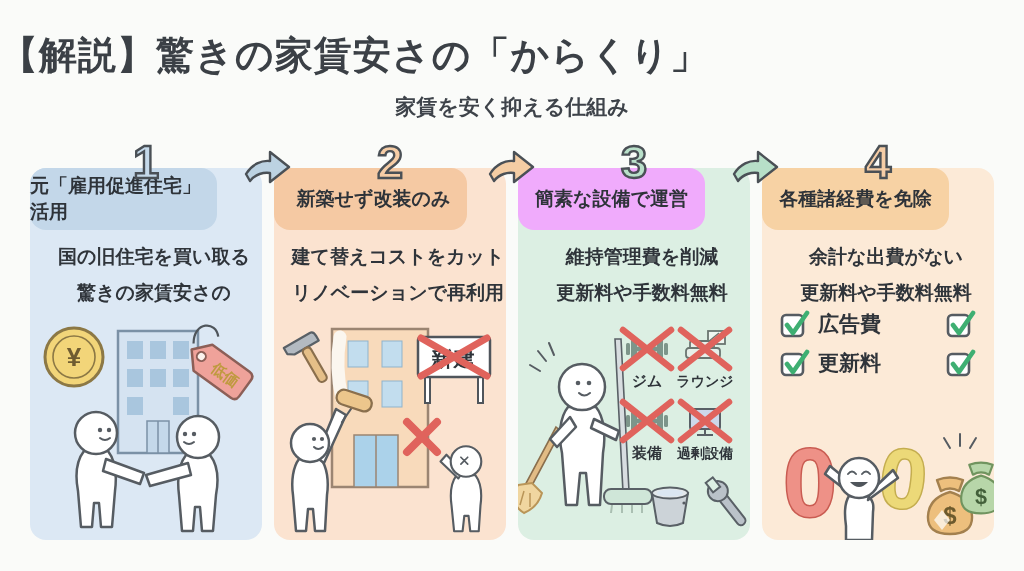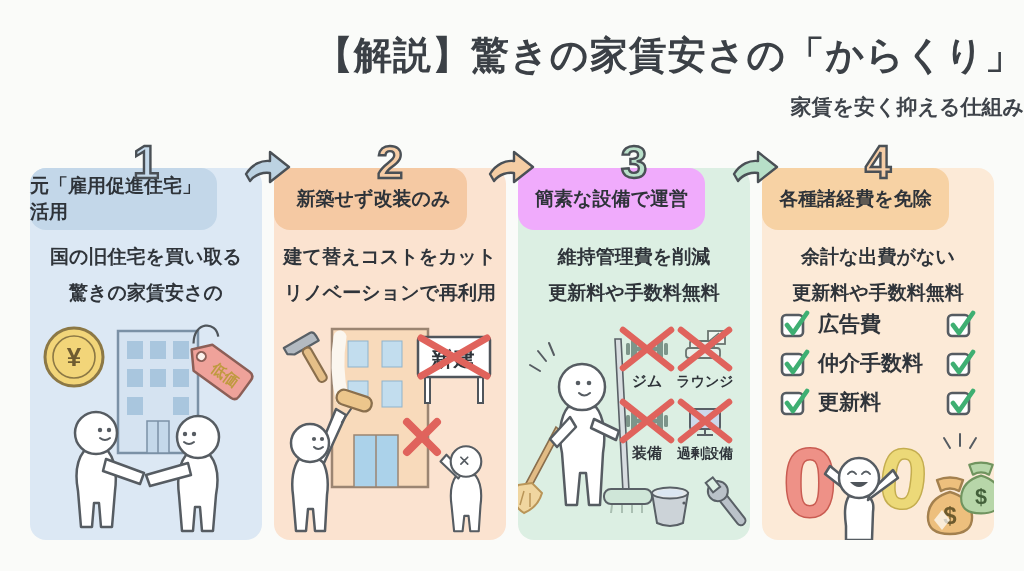--- a/index.html
+++ b/index.html
@@ -5,25 +5,25 @@
   html,body{margin:0;padding:0;}
   body{
     font-family:"Liberation Sans","DejaVu Sans",sans-serif;
     background:#eef0ee;
   }
   .page{
     position:relative;width:1024px;height:571px;margin:0 auto;
     background:#fafbf9;overflow:hidden;
   }
   .title{
-    position:absolute;top:30px;left:0;width:1024px;text-align:right;
+    position:absolute;top:30px;left:0;width:1024px;text-align:left;
     font-size:38px;font-weight:800;color:#3b4046;letter-spacing:1px;margin:0;
   }
   .subtitle{
-    position:absolute;top:93px;left:0;width:1024px;text-align:right;
+    position:absolute;top:93px;left:0;width:1024px;text-align:center;
     font-size:21px;font-weight:700;color:#3e434a;
   }
   .stepnum{
     position:absolute;top:138px;width:232px;text-align:center;z-index:3;
     font-size:47px;font-weight:800;line-height:1;
     -webkit-text-stroke:2.4px #4a5056;
   }
   .n1{left:30px;color:#c5d9ea;}
   .n2{left:274px;color:#f6cda6;}
   .n3{left:518px;color:#b9e0ca;}
@@ -43,21 +43,21 @@
   .pill{
     position:absolute;top:0;left:0;width:187px;height:62px;border-radius:16px;
     display:flex;align-items:center;justify-content:center;
     font-size:19px;font-weight:800;color:#2e3339;letter-spacing:0;
   }
   .c1 .pill{background:#c3d7e9;}
   .c2 .pill{background:#f5c9a3;padding-left:6px;}
   .c3 .pill{background:#f0abfc;}
   .c4 .pill{background:#f7d2a4;}
   .pt{
-    position:absolute;left:0;width:232px;text-align:center;
+    position:absolute;left:8px;width:232px;text-align:center;
     font-size:19px;font-weight:800;color:#2f343a;
   }
   .pt1{top:76px;}
   .pt2{top:112px;}
   .illus{position:absolute;left:0;bottom:0;}
   .checklist{
     position:absolute;top:141px;left:18px;width:196px;display:flex;
     flex-direction:column;gap:9px;
   }
   .chkrow{display:flex;align-items:center;}
@@ -309,31 +309,20 @@
         <svg width="30" height="30" viewBox="0 0 30 30">
           <rect x="2" y="6" width="21" height="21" rx="4" fill="#fff" stroke="#565c62" stroke-width="2.6"></rect>
           <path d="M7,16 L13,24 L27,4" fill="none" stroke="#3eaf72" stroke-width="4.6" stroke-linecap="round" stroke-linejoin="round"></path>
         </svg>
       </div>
       <div class="chkrow">
         <svg width="30" height="30" viewBox="0 0 30 30">
           <rect x="2" y="6" width="21" height="21" rx="4" fill="#fff" stroke="#565c62" stroke-width="2.6"></rect>
           <path d="M7,16 L13,24 L27,4" fill="none" stroke="#3eaf72" stroke-width="4.6" stroke-linecap="round" stroke-linejoin="round"></path>
         </svg>
-        <span class="chklabel">仲介手数料</span>
-        <svg width="30" height="30" viewBox="0 0 30 30">
-          <rect x="2" y="6" width="21" height="21" rx="4" fill="#fff" stroke="#565c62" stroke-width="2.6"></rect>
-          <path d="M7,16 L13,24 L27,4" fill="none" stroke="#3eaf72" stroke-width="4.6" stroke-linecap="round" stroke-linejoin="round"></path>
-        </svg>
-      </div>
-      <div class="chkrow">
-        <svg width="30" height="30" viewBox="0 0 30 30">
-          <rect x="2" y="6" width="21" height="21" rx="4" fill="#fff" stroke="#565c62" stroke-width="2.6"></rect>
-          <path d="M7,16 L13,24 L27,4" fill="none" stroke="#3eaf72" stroke-width="4.6" stroke-linecap="round" stroke-linejoin="round"></path>
-        </svg>
         <span class="chklabel">更新料</span>
         <svg width="30" height="30" viewBox="0 0 30 30">
           <rect x="2" y="6" width="21" height="21" rx="4" fill="#fff" stroke="#565c62" stroke-width="2.6"></rect>
           <path d="M7,16 L13,24 L27,4" fill="none" stroke="#3eaf72" stroke-width="4.6" stroke-linecap="round" stroke-linejoin="round"></path>
         </svg>
       </div>
     </div>
 
     <svg class="illus" width="232" height="128" viewBox="0 0 232 128">
 

